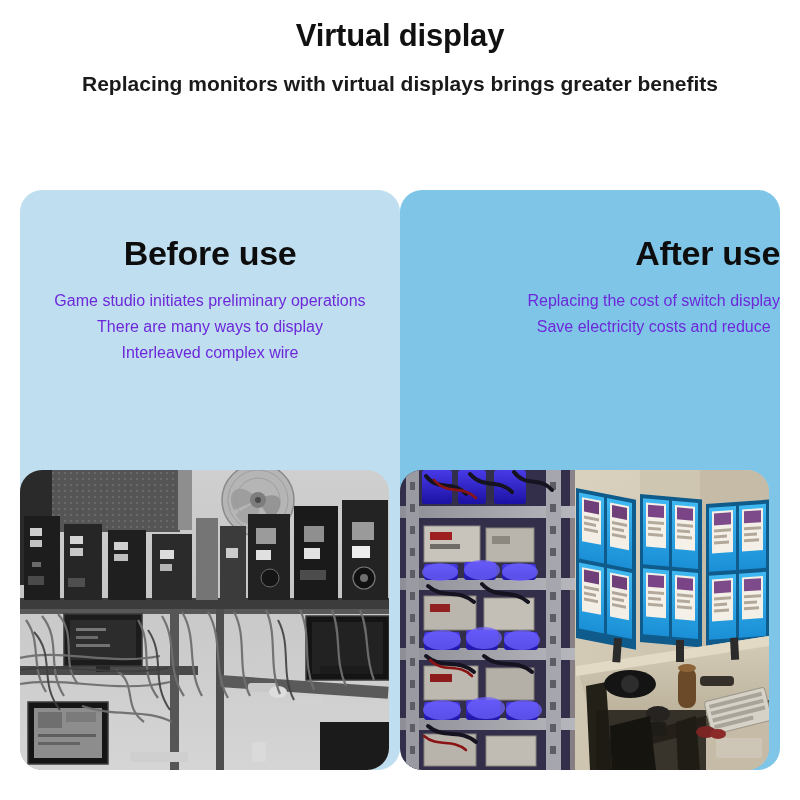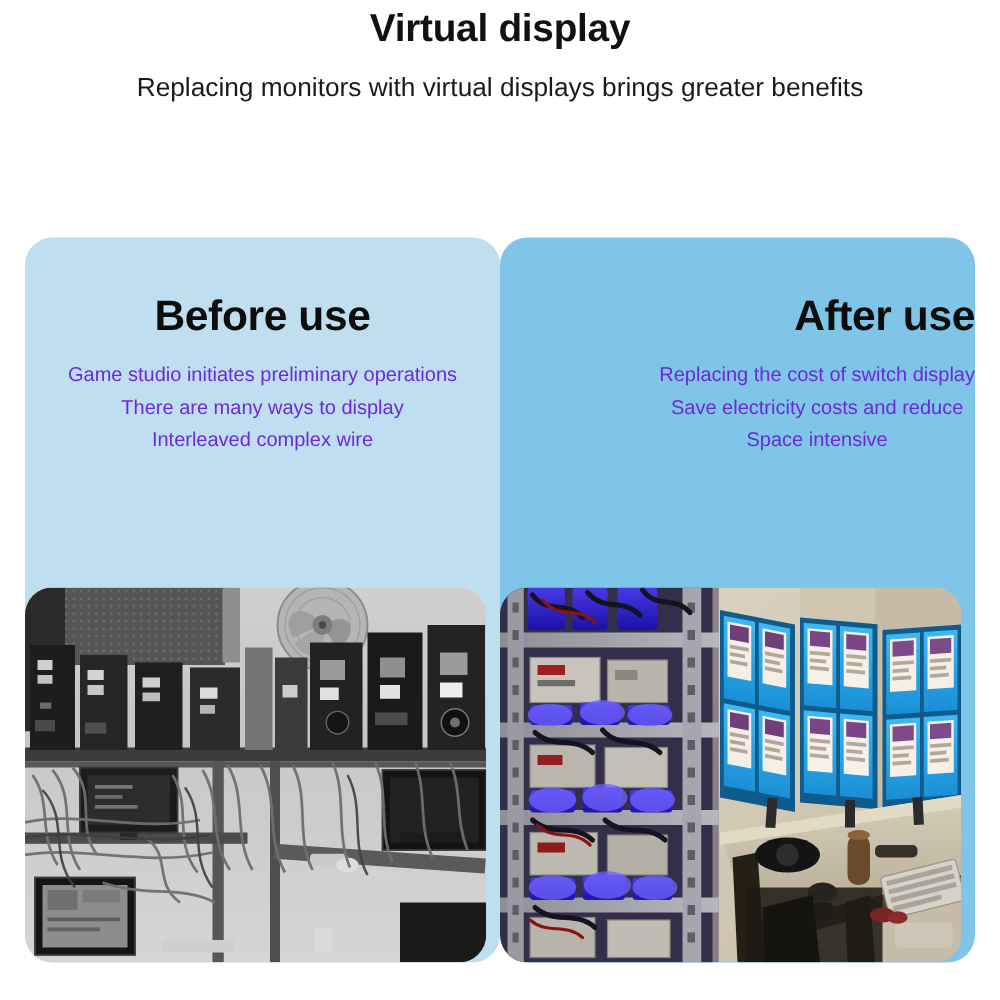--- a/index.html
+++ b/index.html
@@ -12,41 +12,41 @@
     background: #ffffff;
     font-family: "Liberation Sans", "DejaVu Sans", sans-serif;
     color: #111111;
     overflow: hidden;
     position: relative;
   }
 
   
   .header {
     width: 800px;
-    padding-top: 3px;
+    padding-top: 16px;
     text-align: center;
   }
   .title-line-1 {
     font-size: 31px;
     font-weight: bold;
     letter-spacing: -0.2px;
     line-height: 40px;
     color: #111111;
   }
   .title-line-2 {
     font-size: 34px;
     font-weight: bold;
     letter-spacing: -0.3px;
     line-height: 44px;
     color: #111111;
   }
   .subtitle {
     margin-top: 14px;
     font-size: 21px;
-    font-weight: 400;
+    font-weight: 700;
     line-height: 28px;
     color: #1a1a1a;
   }
 
   
   .panels {
     position: absolute;
     top: 190px;
     left: 20px;
     width: 760px;
@@ -261,21 +261,20 @@
         </g>
       </svg>
     </div>
   </div>
 
   <div class="panel panel-after">
     <div class="panel-heading">After use</div>
     <div class="panel-lines">
       <span class="panel-line">Replacing the cost of switch display</span>
       <span class="panel-line">Save electricity costs and reduce</span>
-      <span class="panel-line">Space intensive</span>
     </div>
     <div class="spacer"></div>
     <div class="photo">
       <svg width="369" height="300" viewBox="0 0 369 300" xmlns="http://www.w3.org/2000/svg">
         <defs>
           <linearGradient id="wallBeige" x1="0" y1="0" x2="1" y2="1">
             <stop offset="0%" stop-color="#ded6c4"></stop>
             <stop offset="100%" stop-color="#c9bfa9"></stop>
           </linearGradient>
           <linearGradient id="screenBlue" x1="0" y1="0" x2="0" y2="1">

